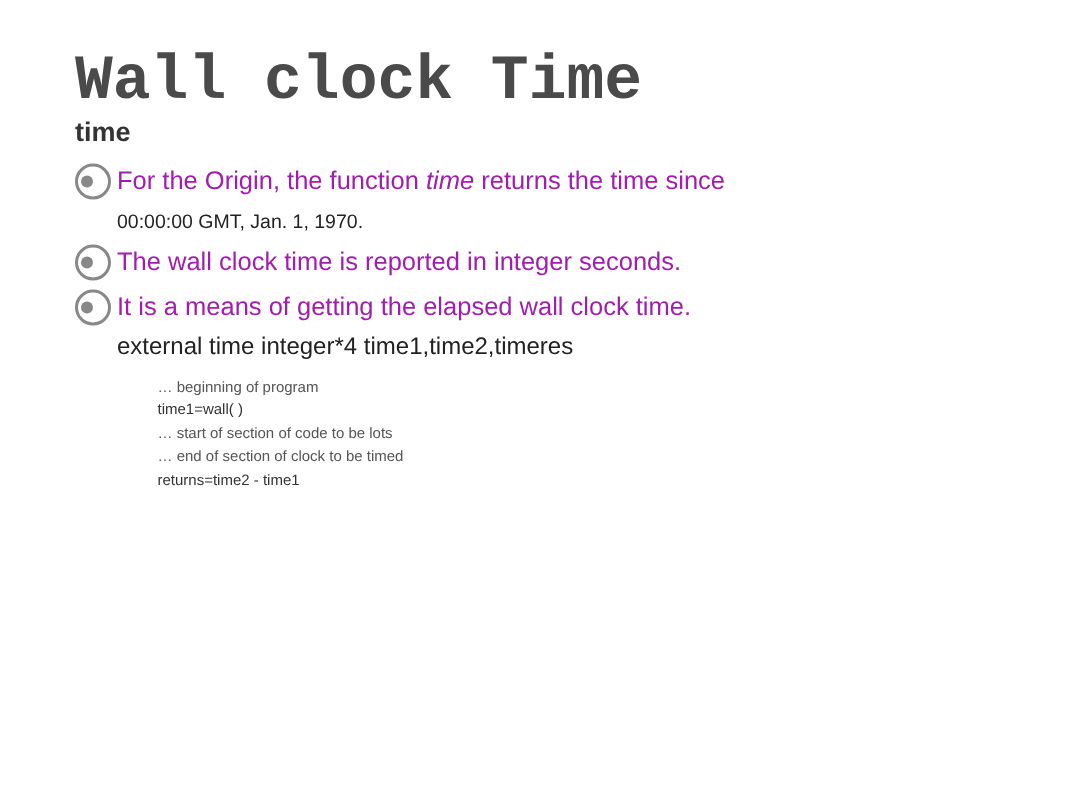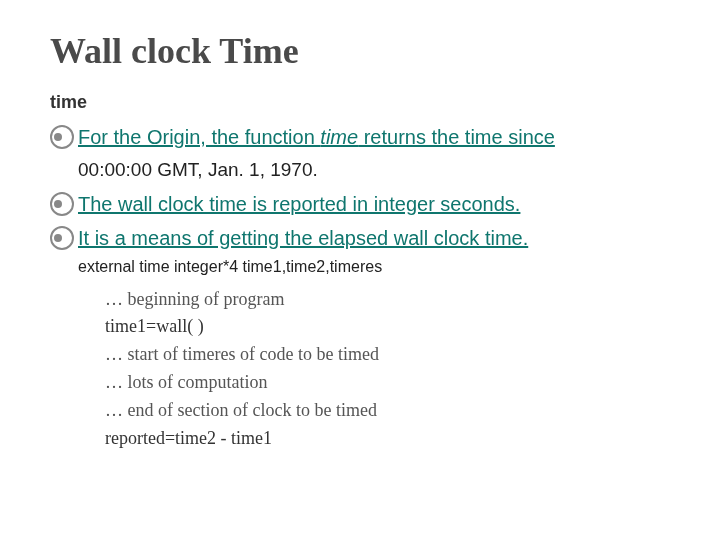--- a/index.html
+++ b/index.html
@@ -11,49 +11,47 @@
     body {
       background: #ffffff;
       font-family: 'Times New Roman', Times, serif;
       width: 720px;
       height: 540px;
       overflow: hidden;
       padding: 30px 50px;
     }
 
     .slide-title {
-      font-size: 36px;
+      font-size: 42px;
       font-weight: bold;
       color: #4a4a4a;
-      margin-bottom: 20px;
-      font-family: Liberation Serif, serif;
+      font-family: Liberation Mono, monospace;
     }
 
     .section-label {
       font-size: 18px;
       font-weight: bold;
       color: #333;
       margin-bottom: 10px;
       font-family: Arial, Helvetica, sans-serif;
     }
 
     .bullet-list {
       list-style: none;
       margin-bottom: 10px;
     }
 
     .bullet-item {
-      font-size: 20px;
-      color: #0f766e;
+      font-size: 17px;
+      color: #a21caf;
       margin-bottom: 6px;
       padding-left: 28px;
       position: relative;
       line-height: 1.4;
       font-family: Arial, Helvetica, sans-serif;
-      text-decoration: underline;
     }
 
     .bullet-item::before {
       content: '';
       position: absolute;
       left: 0;
       top: 50%;
       transform: translateY(-50%);
       width: 20px;
       height: 20px;
@@ -72,38 +70,38 @@
       height: 8px;
       border-radius: 50%;
       background: #888;
     }
 
     .bullet-item em {
       font-style: italic;
     }
 
     .indent-text {
-      font-size: 19px;
+      font-size: 13px;
       color: #222;
       margin-left: 28px;
       margin-bottom: 6px;
       font-family: Arial, Helvetica, sans-serif;
       line-height: 1.4;
     }
 
     .external-decl {
       font-size: 16px;
       color: #222;
       margin-left: 28px;
       font-family: Arial, Helvetica, sans-serif;
     }
 
     .code-block {
-      font-family: Liberation Serif, serif;
-      font-size: 18px;
+      font-family: Liberation Sans, sans-serif;
+      font-size: 10px;
       color: #333;
       line-height: 1.55;
       margin-left: 55px;
       margin-top: 4px;
     }
 
     .code-line {
       display: block;
       white-space: pre;
     }
@@ -129,17 +127,16 @@
   </li>
   <li class="bullet-item">
     <span>It is a means of getting the elapsed wall clock time.</span>
   </li>
   <div class="external-decl">external time integer*4 time1,time2,timeres</div>
 </ul>
 
 <div class="code-block">
   <span class="code-line code-comment">… beginning of program</span>
   <span class="code-line">time1=wall( )</span>
-  <span class="code-line code-comment">… start of timeres of code to be timed</span>
-  <span class="code-line code-comment">… lots of computation</span>
+  <span class="code-line code-comment">… start of section of code to be lots</span>
   <span class="code-line code-comment">… end of section of clock to be timed</span>
-  <span class="code-line">reported=time2 - time1</span>
+  <span class="code-line">returns=time2 - time1</span>
 </div>
 
 </body></html>

